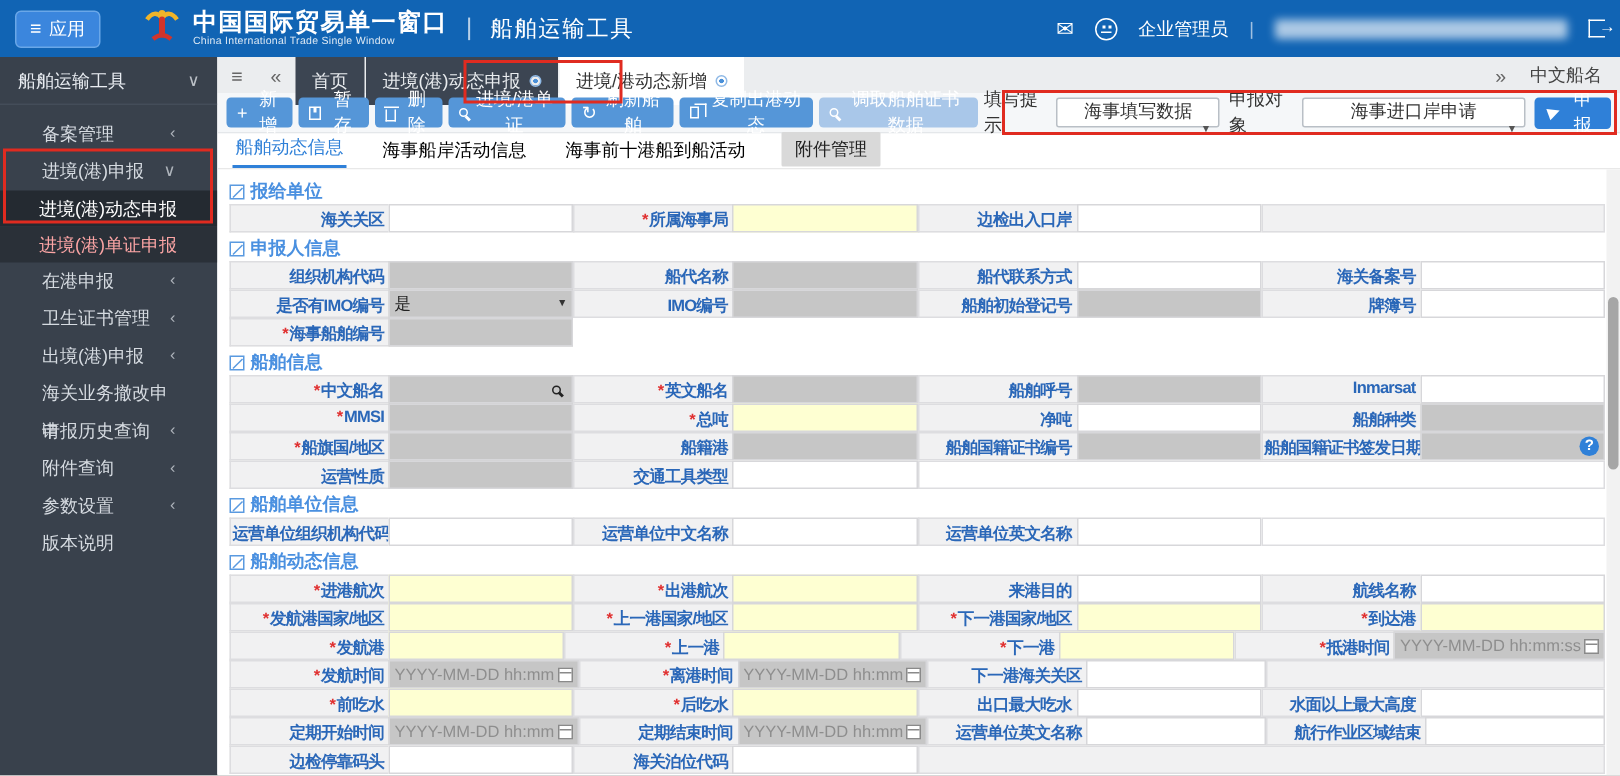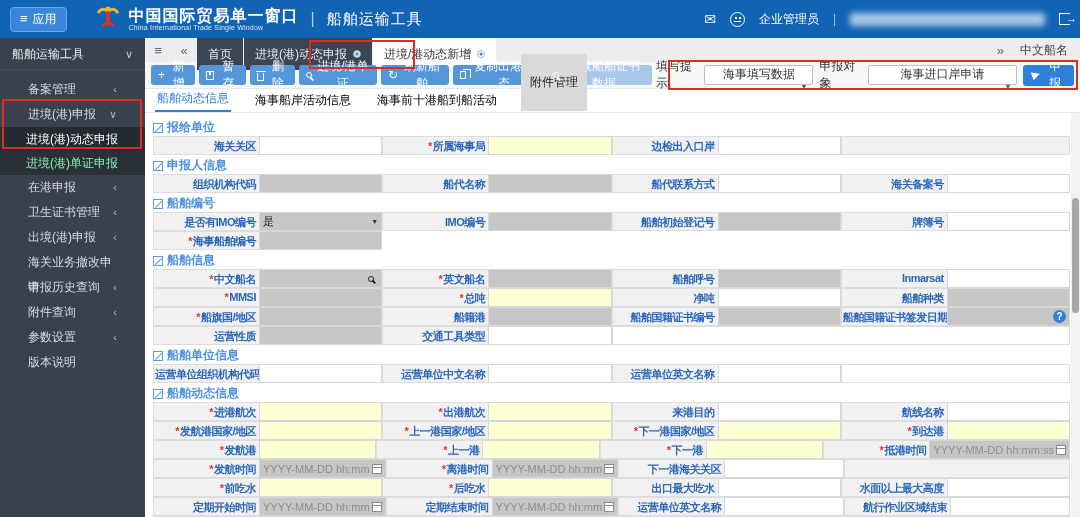--- a/index.html
+++ b/index.html
@@ -24,21 +24,21 @@
   .pipe { opacity:.6; }
   .i-out { width:11px; height:12px; border:1px solid #fff; border-right:none; position:relative; display:inline-block; cursor:pointer; }
   .i-out::after { content:"→"; position:absolute; right:-7px; top:-2px; font-size:11px; color:#fff; }
 
   
   .side { position:absolute; top:38px; left:0; width:145px; bottom:0; background:#39414c; color:#d6dbe1; font-size:12px; }
   .side-root { height:32px; line-height:32px; padding:0 12px; display:flex; color:#e8ecf1; border-bottom:1px solid #444d59; }
   .side-item, .side-root { cursor:pointer; }
   .side-item { height:25px; line-height:25px; padding:0 28px; display:flex; }
   .side-item .chev, .side-root .chev { margin-left:auto; font-size:11px; opacity:.75; }
-  .side-sub { height:24px; line-height:24px; padding:0 8px 0 26px; background:#2a3038; color:#86efac; cursor:pointer; }
+  .side-sub { height:24px; line-height:24px; padding:0 8px 0 26px; background:#2a3038; color:#fca5a5; cursor:pointer; }
   .side-sub.sel { color:#fff; background:#242a31; }
   .side-pad { height:7px; }
 
   
   .main { position:absolute; top:38px; left:145px; right:0; bottom:0; background:#fff; }
 
   .tabstrip { height:24px; background:#ebedef; display:flex; align-items:stretch; font-size:12px; color:#555; }
   .ts-ic { width:26px; display:flex; align-items:center; justify-content:center; cursor:pointer; color:#666; font-size:13px; }
   .tab { display:flex; align-items:center; padding:16px 11px; background:#3c4552; color:#e9ecef; margin-right:1px; cursor:pointer; }
   .tab.active { background:#fff; color:#333; }
@@ -54,21 +54,21 @@
   .sel-box { border:1px solid #b9bfc6; background:#fff; height:20px; display:flex; align-items:center; padding:0 5px; cursor:pointer; border-radius:2px;flex-direction:column; }
   .sel-box .caret { margin-left:auto; font-size:7px; color:#555; padding-left:8px; }
   .sel-hint { width:122px; }
   .sel-target { width:168px; }
   .declare-btn { background:#2f80d8; color:#fff; border:none; border-radius:3px; height:21px; padding:0 9px; font-size:12px; display:flex; align-items:center; gap:5px; cursor:pointer; font-family:inherit; }
   .i-send { width:0; height:0; border-left:8px solid #fff; border-top:4px solid transparent; border-bottom:4px solid transparent; display:inline-block; transform:rotate(-20deg); }
 
   .subtabs { height:24px; display:flex; align-items:flex-end; gap:22px; padding:0 10px; background:#fff; font-size:12px; border-bottom:1px solid #e8e8e8; }
   .stab { padding:3px 2px; color:#000000; cursor:pointer; }
   .stab.active { color:#2f80d8; border-bottom:2px solid #2f80d8; }
-  .stab.chip { background:#d9d9d9; color:#222; padding:20px 9px; margin-bottom:1px; border-radius:1px; }
+  .stab.chip { background:#d9d9d9; color:#222; padding:3px 9px; margin-bottom:1px; border-radius:1px; }
 
   
   .form { padding:4px 10px 0 8px; background:#fff; }
   .sec-title { color:#4a90e0; font-size:12px; height:17px; display:flex; align-items:center; gap:4px; margin-top:2px; font-weight:bold; }
   .i-edit { width:10px; height:10px; border:1px solid #5a9ae0; display:inline-block; position:relative; }
   .i-edit::after { content:""; position:absolute; width:9px; height:1px; background:#5a9ae0; transform:rotate(-45deg); top:4px; left:0; }
   .frow { display:grid; grid-template-columns:repeat(4,106px 1fr); }
   .cell { min-height:19px; }
   .lab { background:#f1f1f2; border:1px solid #dddde0; border-right:none; color:#2a67b8; font-weight:bold; font-size:11px; letter-spacing:-.5px; text-align:right; padding:2px 3px 0 1px; white-space:nowrap; overflow:hidden; }
   .req { color:#e03030; margin-right:1px; }
@@ -290,24 +290,20 @@
         <div class="frow">
           <div class="cell lab">组织机构代码</div>
           <div class="cell inp g"></div>
           <div class="cell lab">船代名称</div>
           <div class="cell inp g"></div>
           <div class="cell lab">船代联系方式</div>
           <div class="cell inp"></div>
           <div class="cell lab">海关备案号</div>
           <div class="cell inp"></div>
         </div>
-        <div class="sec-title">
-          <span class="i-edit"></span>
-          <span>船舶编号</span>
-        </div>
         <div class="frow">
           <div class="cell lab">是否有IMO编号</div>
           <div class="cell inp g">
             <span class="val">是</span>
             <span class="caret2">▼</span>
           </div>
           <div class="cell lab">IMO编号</div>
           <div class="cell inp g"></div>
           <div class="cell lab">船舶初始登记号</div>
           <div class="cell inp g"></div>

